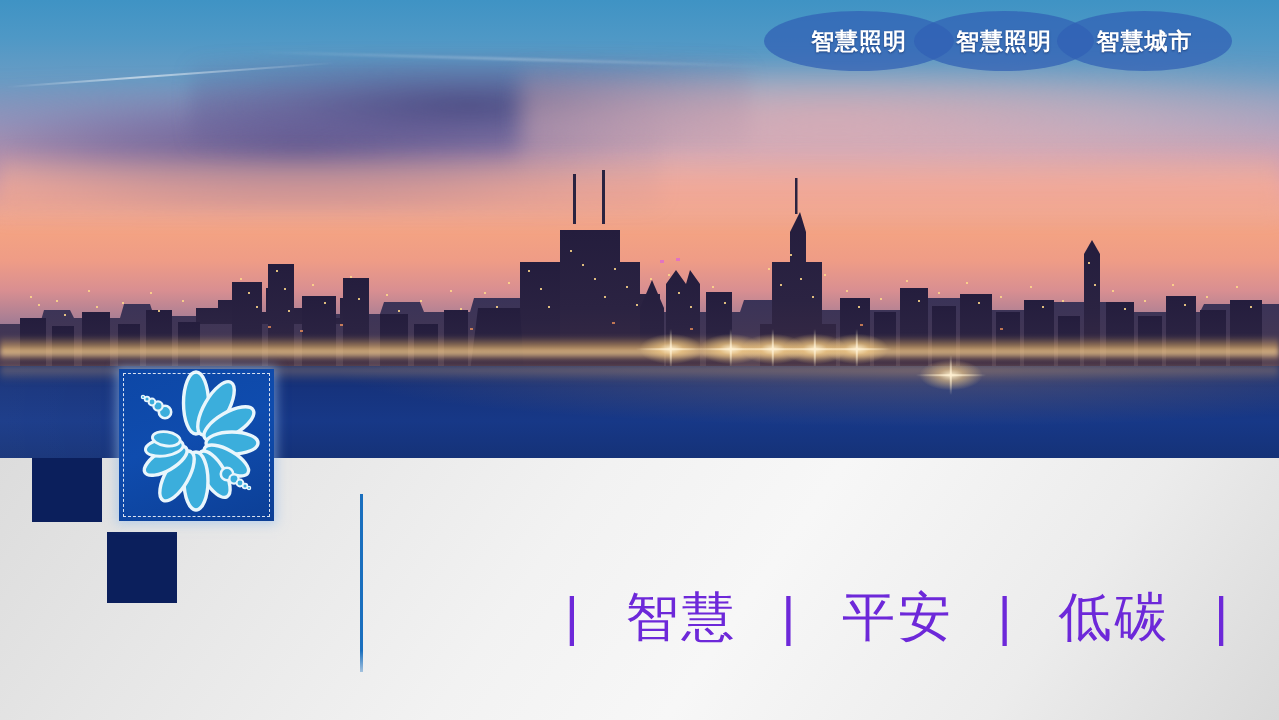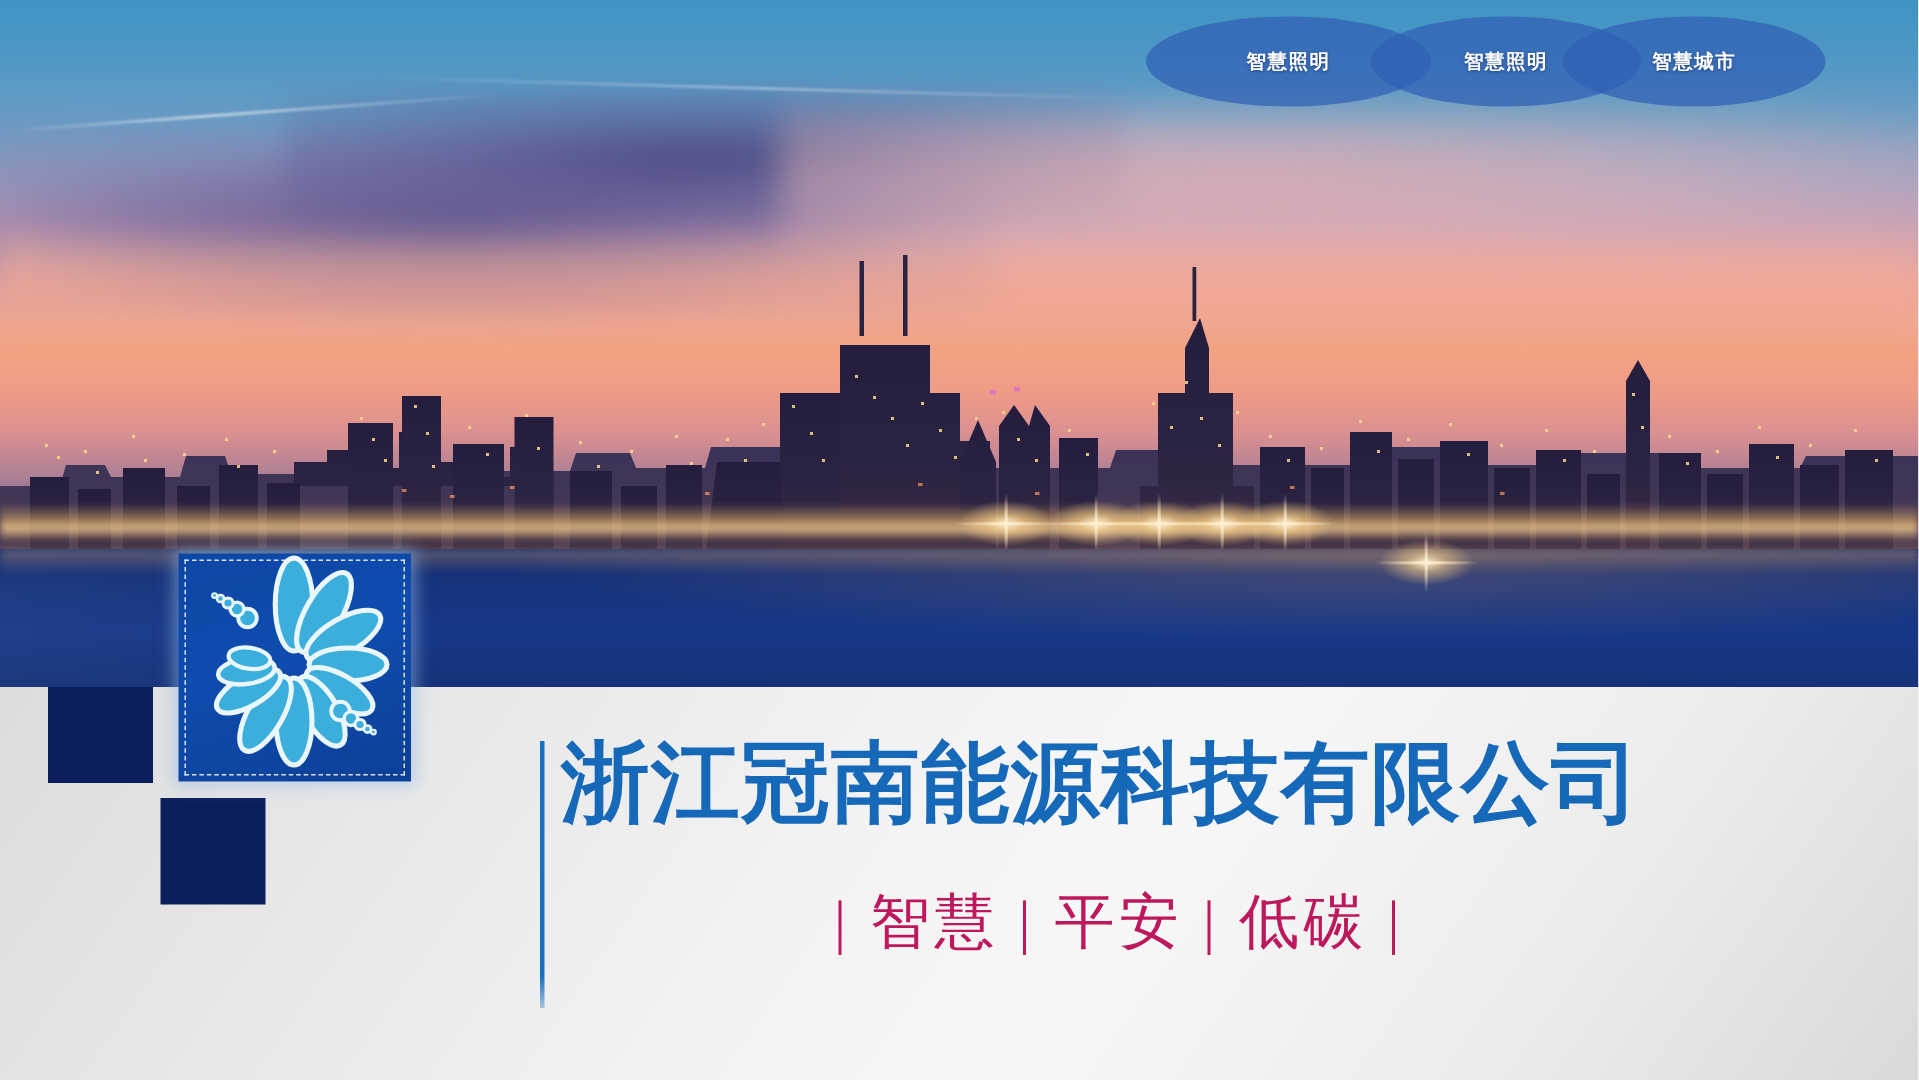--- a/index.html
+++ b/index.html
@@ -204,30 +204,30 @@
   .badge {
     position: absolute;
     top: 0;
     height: 60px;
     border-radius: 50%;
     background: rgba(48,96,180,0.72);
     display: flex;
     align-items: center;
     justify-content: center;
     color: #ffffff;
-    font-size: 13px;
+    font-size: 23px;
     font-weight: 700;
     letter-spacing: 1px;
     font-family: Liberation Mono, monospace;
     text-shadow: 0 1px 2px rgba(10,30,80,0.55);
     white-space: nowrap;
   }
   .badge-1 { left: 0px;   width: 190px; }
   .badge-2 { left: 150px; width: 180px; }
-  .badge-3 { left: 278px; width: 175px; }
+  .badge-3 { left: 293px; width: 175px; }
 
   
   .accent-line {
     position: absolute;
     left: 360px; top: 494px;
     width: 3px; height: 178px;
     background: linear-gradient(to bottom, #1a6fbe 0%, #1a6fbe 88%, rgba(26,111,190,0.35) 100%);
   }
   .title {
     position: absolute;
@@ -236,27 +236,27 @@
     font-weight: 700;
     color: #1668b8;
     letter-spacing: 1px;
     line-height: 1.0;
     white-space: nowrap;
     font-family: "DejaVu Sans", "Liberation Sans", sans-serif;
   }
   .subtitle {
     position: absolute;
     left: 556px; top: 595px;
-    font-size: 40px;
+    font-size: 53px;
     font-weight: 400;
-    color: #be185d;
+    color: #6d28d9;
     letter-spacing: 3px;
     line-height: 1.0;
     white-space: nowrap;
-    font-family: Liberation Serif, serif;
+    font-family: Liberation Mono, monospace;
   }
 </style>
 </head>
 <body>
 
 <div class="slide">
 
   <div class="photo">
     <div class="sky"></div>
     <div class="cloud-a"></div>
@@ -496,16 +496,15 @@
     <div class="dashed"></div>
   </div>
 
   <div class="badges">
     <div class="badge badge-1">智慧照明</div>
     <div class="badge badge-2">智慧照明</div>
     <div class="badge badge-3">智慧城市</div>
   </div>
 
   <div class="accent-line"></div>
-  <div class="title">浙江冠南能源科技有限公司</div>
   <div class="subtitle">| 智慧 | 平安 | 低碳 |</div>
 
 </div>
 
 </body></html>

